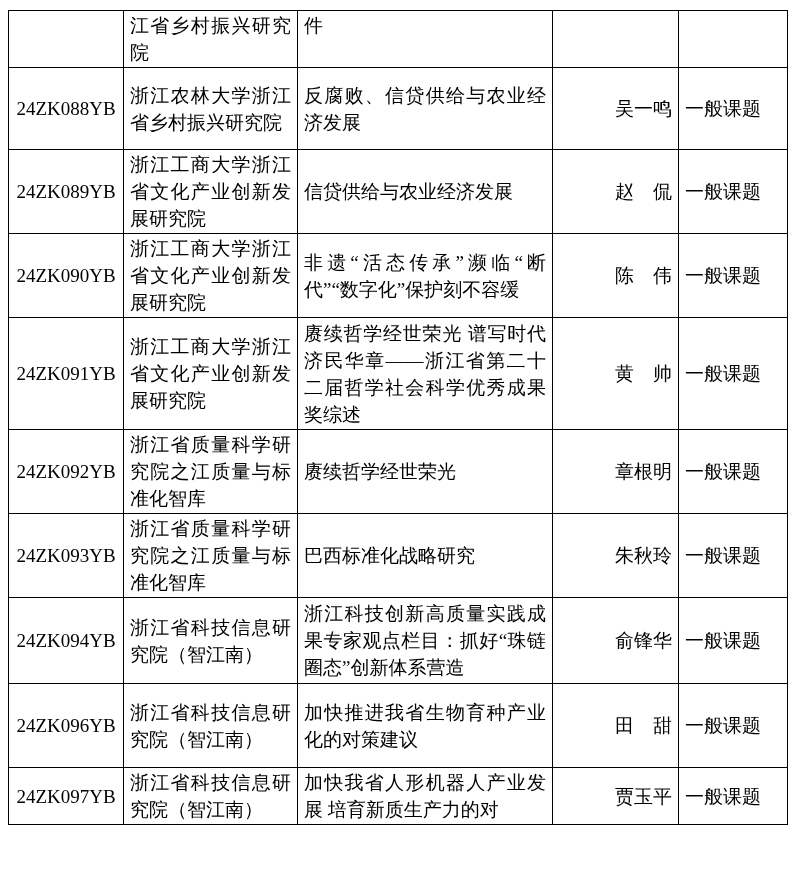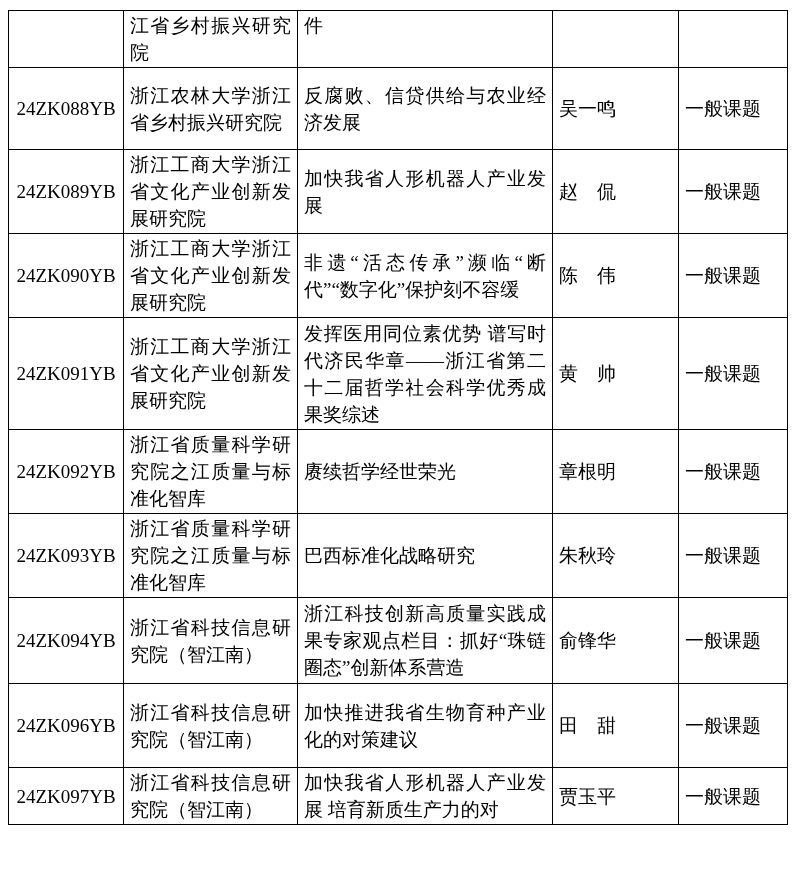--- a/index.html
+++ b/index.html
@@ -29,21 +29,21 @@
     font-size: 19px;
     line-height: 27px;
     vertical-align: middle;
     padding: 1px 6px;
     overflow: hidden;
     word-break: break-all;
   }
   td.c-code  { text-align: center; padding: 1px 2px; }
   td.c-inst  { text-align: justify; text-justify: inter-character; padding: 1px 9px; }
   td.c-title { text-align: justify; text-justify: inter-character; padding: 1px 6px; }
-  td.c-name  { text-align: left; padding: 1px 2px; }
+  td.c-name  { text-align: right; padding: 1px 2px; }
   td.c-cat   { text-align: left; padding: 1px 2px; }
 
   
   tr.continued td { vertical-align: top; }
 
   
   tbody tr:nth-child(1)  { height: 54px;  }
   tbody tr:nth-child(2)  { height: 82px; padding-left: 15px;  }
   tbody tr:nth-child(3)  { height: 82px;  }
   tbody tr:nth-child(4)  { height: 84px;  }
@@ -84,35 +84,35 @@
         <tr>
           <td class="c-code">24ZK088YB</td>
           <td class="c-inst">浙江农林大学浙江省乡村振兴研究院</td>
           <td class="c-title">反腐败、信贷供给与农业经济发展</td>
           <td class="c-name">吴一鸣</td>
           <td class="c-cat">一般课题</td>
         </tr>
         <tr>
           <td class="c-code">24ZK089YB</td>
           <td class="c-inst">浙江工商大学浙江省文化产业创新发展研究院</td>
-          <td class="c-title">加快我省人形机器人产业发展</td>
+          <td class="c-title">信贷供给与农业经济发展</td>
           <td class="c-name">赵　侃</td>
           <td class="c-cat">一般课题</td>
         </tr>
         <tr>
           <td class="c-code">24ZK090YB</td>
           <td class="c-inst">浙江工商大学浙江省文化产业创新发展研究院</td>
           <td class="c-title">非遗“活态传承”濒临“断代”“数字化”保护刻不容缓</td>
           <td class="c-name">陈　伟</td>
           <td class="c-cat">一般课题</td>
         </tr>
         <tr>
           <td class="c-code">24ZK091YB</td>
           <td class="c-inst">浙江工商大学浙江省文化产业创新发展研究院</td>
-          <td class="c-title">发挥医用同位素优势 谱写时代济民华章——浙江省第二十二届哲学社会科学优秀成果奖综述</td>
+          <td class="c-title">赓续哲学经世荣光 谱写时代济民华章——浙江省第二十二届哲学社会科学优秀成果奖综述</td>
           <td class="c-name">黄　帅</td>
           <td class="c-cat">一般课题</td>
         </tr>
         <tr>
           <td class="c-code">24ZK092YB</td>
           <td class="c-inst">浙江省质量科学研究院之江质量与标准化智库</td>
           <td class="c-title">赓续哲学经世荣光</td>
           <td class="c-name">章根明</td>
           <td class="c-cat">一般课题</td>
         </tr>

